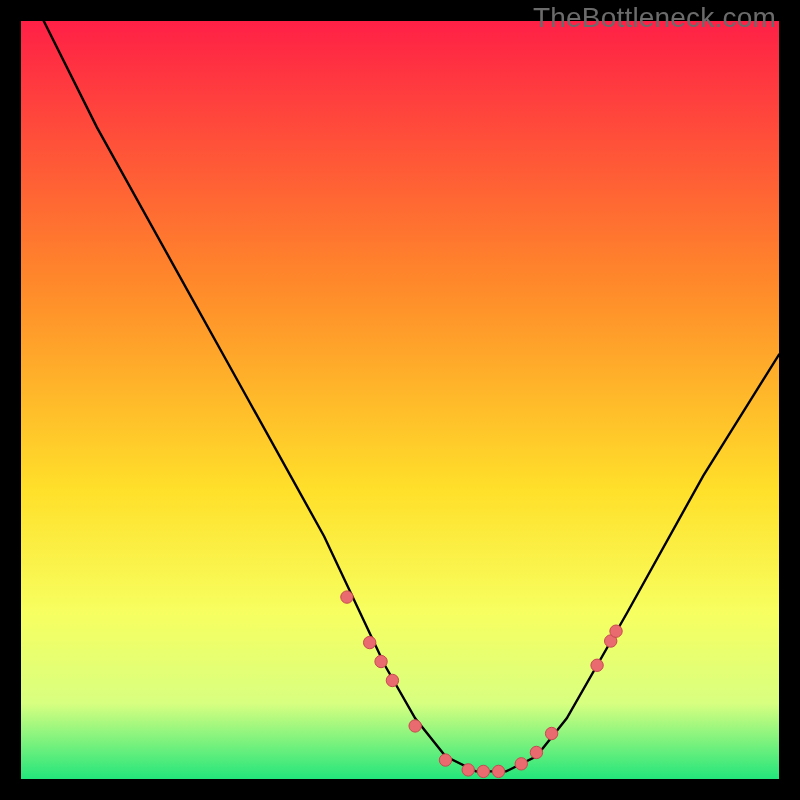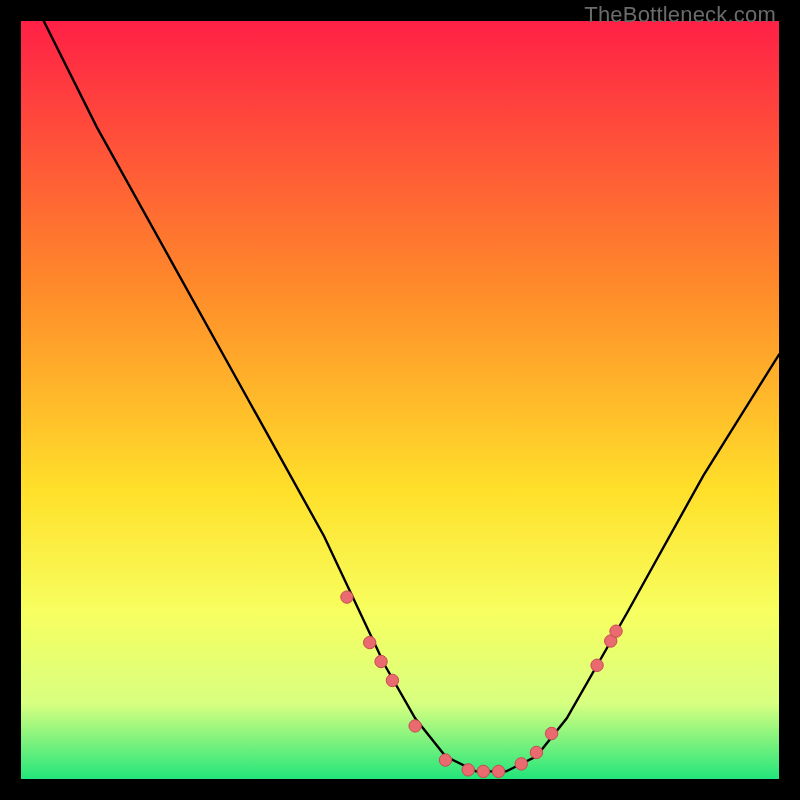--- a/index.html
+++ b/index.html
@@ -24,21 +24,21 @@
     left: 0;
     top: 0;
     width: 758px;
     height: 758px;
   }
   .watermark {
     position: absolute;
     top: 2px;
     right: 24px;
     color: #6b6b6b;
-    font-size: 22px;
+    font-size: 28px;
     font-weight: 500;
     letter-spacing: 0.2px;
     user-select: none;
   }
 </style>
 </head>
 <body>
 
 <div class="frame">
   <svg class="plot" viewBox="0 0 758 758">

